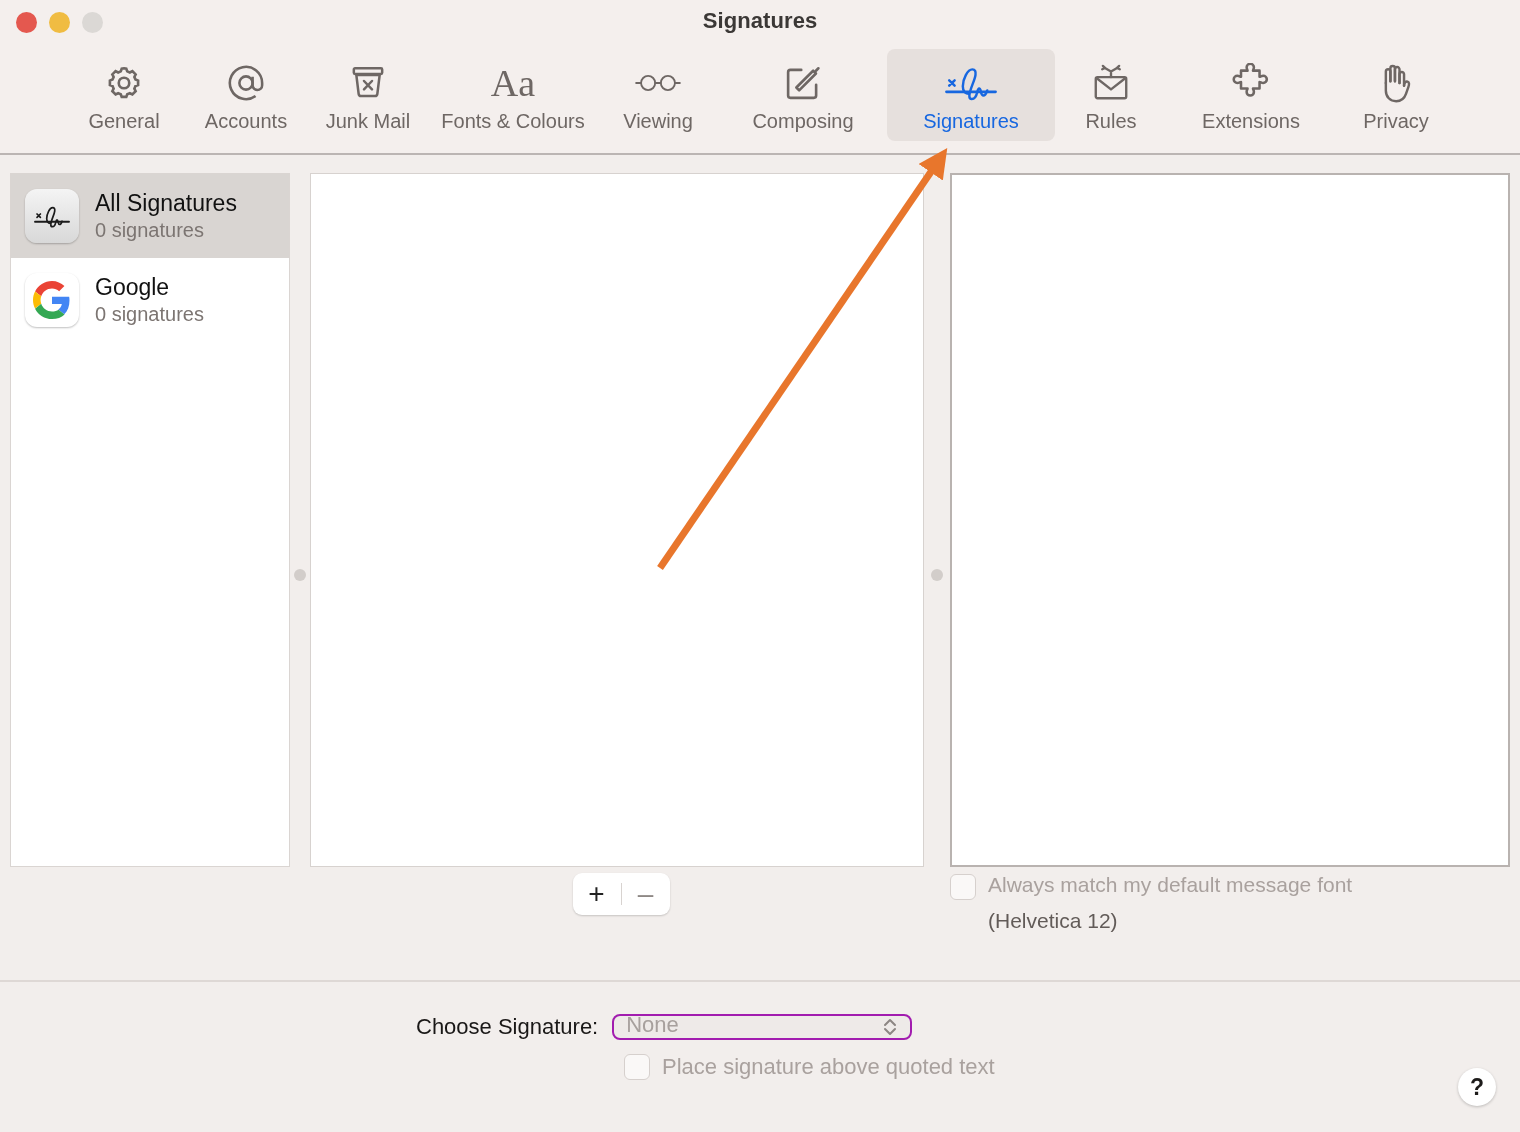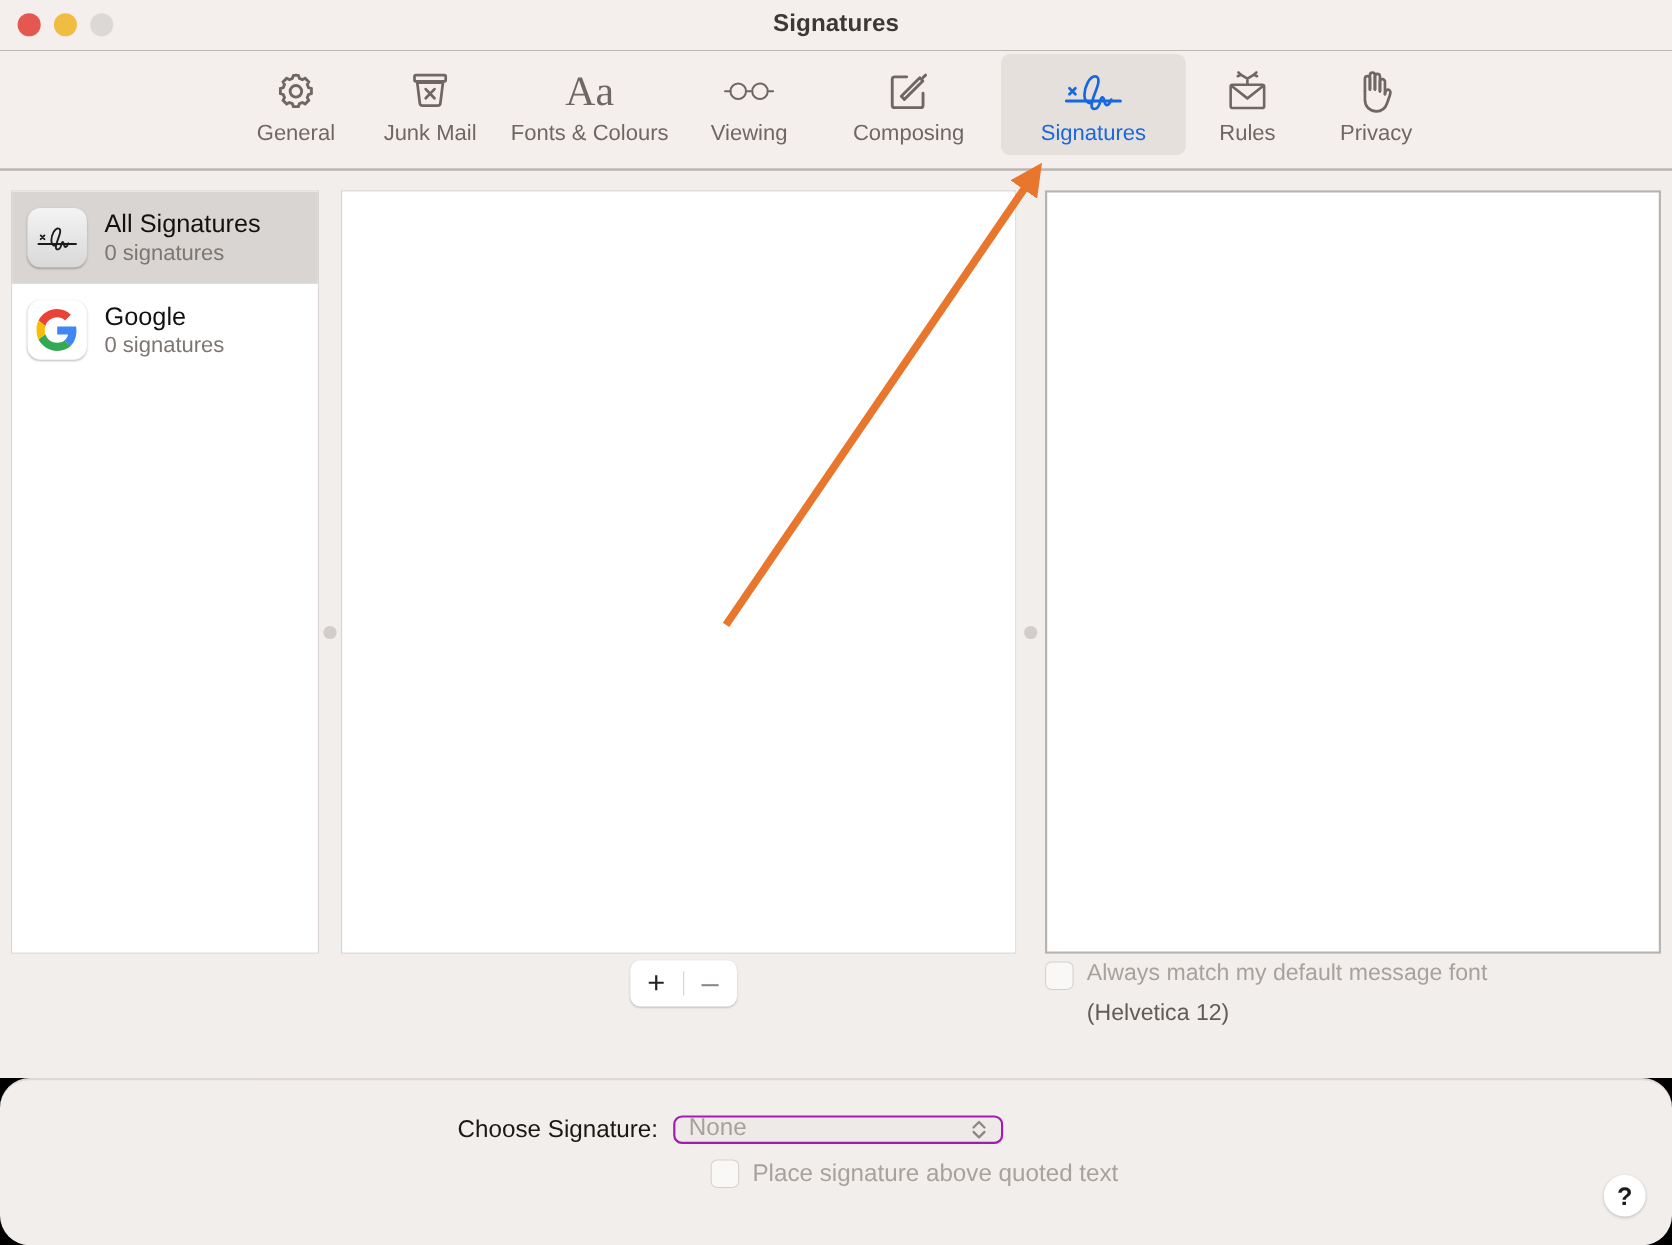--- a/index.html
+++ b/index.html
@@ -244,21 +244,20 @@
     background: #d8d3d0;
   }
 
   
   .bottom {
     flex: 0 0 152px;
     height: 152px;
     background: #f2eeec;
     border-top: 2px solid #ded8d5;
     position: relative;
-    border-radius: 27px;
   }
   .choose-row {
     position: absolute;
     left: 416px;
     top: 32px;
     display: flex;
     align-items: center;
     gap: 14px;
   }
   .choose-label {
@@ -346,20 +345,29 @@
     <div class="tb-item">
       <span class="tb-icon">
         <svg width="42" height="42" viewBox="0 0 24 24" fill="none" stroke="#6e6764" stroke-width="1.5">
           <circle cx="12" cy="12" r="3"></circle>
           <path d="M12 3.6l1.3.25.55 1.5 1.5.62 1.45-.72 1.85 1.85-.72 1.45.62 1.5 1.5.55v2.6l-1.5.55-.62 1.5.72 1.45-1.85 1.85-1.45-.72-1.5.62-.55 1.5h-2.6l-.55-1.5-1.5-.62-1.45.72-1.85-1.85.72-1.45-.62-1.5-1.5-.55v-2.6l1.5-.55.62-1.5-.72-1.45 1.85-1.85 1.45.72 1.5-.62.55-1.5z"></path>
         </svg>
       </span>
       <span class="tb-label">General</span>
     </div>
 
+    <div class="tb-item">
+      <span class="tb-icon">
+        <svg width="44" height="44" viewBox="0 0 24 24" fill="none" stroke="#6e6764" stroke-width="1.4">
+          <circle cx="12" cy="12" r="3.6"></circle>
+          <path d="M15.6 8.6v4.6a2.6 2.6 0 0 0 5.2 0V12a8.8 8.8 0 1 0-3.6 7.1"></path>
+        </svg>
+      </span>
+      <span class="tb-label">Accounts</span>
+    </div>
 
     <div class="tb-item">
       <span class="tb-icon">
         <svg width="40" height="40" viewBox="0 0 24 24" fill="none" stroke="#6e6764" stroke-width="1.5" stroke-linejoin="round">
           <rect x="3.5" y="3.2" width="17" height="3.4" rx="0.7"></rect>
           <path d="M5 7.2l1.4 11.4a1.4 1.4 0 0 0 1.4 1.2h8.4a1.4 1.4 0 0 0 1.4-1.2L19 7.2z"></path>
           <path d="M9.6 10.8l4.8 5M14.4 10.8l-4.8 5" stroke-linecap="round"></path>
         </svg>
       </span>
       <span class="tb-label">Junk Mail</span>
@@ -410,20 +418,28 @@
         <svg width="44" height="42" viewBox="0 0 26 24" fill="none" stroke="#6e6764" stroke-width="1.4" stroke-linecap="round" stroke-linejoin="round">
           <rect x="4" y="8.5" width="18" height="12.5" rx="1"></rect>
           <path d="M4.6 9.2l8.4 6.6 8.4-6.6"></path>
           <path d="M13 8.5V5.2M13 5.2l-3.6-2.1M13 5.2l3.6-2.1"></path>
           <path d="M8.2 1.9l1.2 1.2-1.6.8M17.8 1.9l-1.2 1.2 1.6.8"></path>
         </svg>
       </span>
       <span class="tb-label">Rules</span>
     </div>
 
+    <div class="tb-item wide">
+      <span class="tb-icon">
+        <svg width="44" height="40" viewBox="0 0 24 22" fill="none" stroke="#6e6764" stroke-width="1.4" stroke-linejoin="round">
+          <path d="M9.6 2.4a2 2 0 0 1 4 0c0 .9-.5 1.3-.5 1.8h3.6v3.4c.6 0 1-.6 2-.6a2 2 0 0 1 0 4c-1 0-1.4-.6-2-.6v3.6h-3.6c0 .6.5 1 .5 1.9a2 2 0 0 1-4 0c0-.9.5-1.3.5-1.9H6.5V10.4c-.6 0-1 .6-2 .6a2 2 0 0 1 0-4c1 0 1.4.6 2 .6V4.2h3.6c0-.5-.5-.9-.5-1.8z"></path>
+        </svg>
+      </span>
+      <span class="tb-label">Extensions</span>
+    </div>
 
     <div class="tb-item">
       <span class="tb-icon">
         <svg width="40" height="42" viewBox="0 0 22 24" fill="none" stroke="#6e6764" stroke-width="1.4" stroke-linecap="round" stroke-linejoin="round">
           <path d="M5.2 12V5.4a1.3 1.3 0 0 1 2.6 0V11"></path>
           <path d="M7.8 11V3.6a1.3 1.3 0 0 1 2.6 0V11"></path>
           <path d="M10.4 11V4.2a1.3 1.3 0 0 1 2.6 0V12"></path>
           <path d="M13 12V7a1.3 1.3 0 0 1 2.6 0v6.5"></path>
           <path d="M15.6 13.5c0-1.6 1-2.6 2-2.3 1 .3 1 1.6.5 3l-1.4 4c-.9 2.6-2.8 4.2-5.6 4.2-3.4 0-5.9-2.5-5.9-6V12"></path>
         </svg>
@@ -503,21 +519,21 @@
         <span class="popup-value">None</span>
         <span class="popup-arrows">
           <svg width="16" height="24" viewBox="0 0 16 24" fill="none" stroke="#8c8683" stroke-width="2" stroke-linecap="round" stroke-linejoin="round">
             <path d="M3 10l5-5 5 5"></path>
             <path d="M3 14l5 5 5-5"></path>
           </svg>
         </span>
       </span>
     </div>
 
-    <div class="quoted-row" style="position:absolute;left:646px;top:72px;">
+    <div class="quoted-row" style="position:absolute;left:624px;top:72px;">
       <span class="cbox" style="margin-top:0"></span>
       <span class="quoted-label">Place signature above quoted text</span>
     </div>
 
     <div class="help-btn">?</div>
   </div>
 
   <svg class="annot" viewBox="0 0 1520 1132">
     <defs>
       <marker id="arrowhead" markerWidth="4.2" markerHeight="4.2" refX="1.6" refY="2.1" orient="auto">

